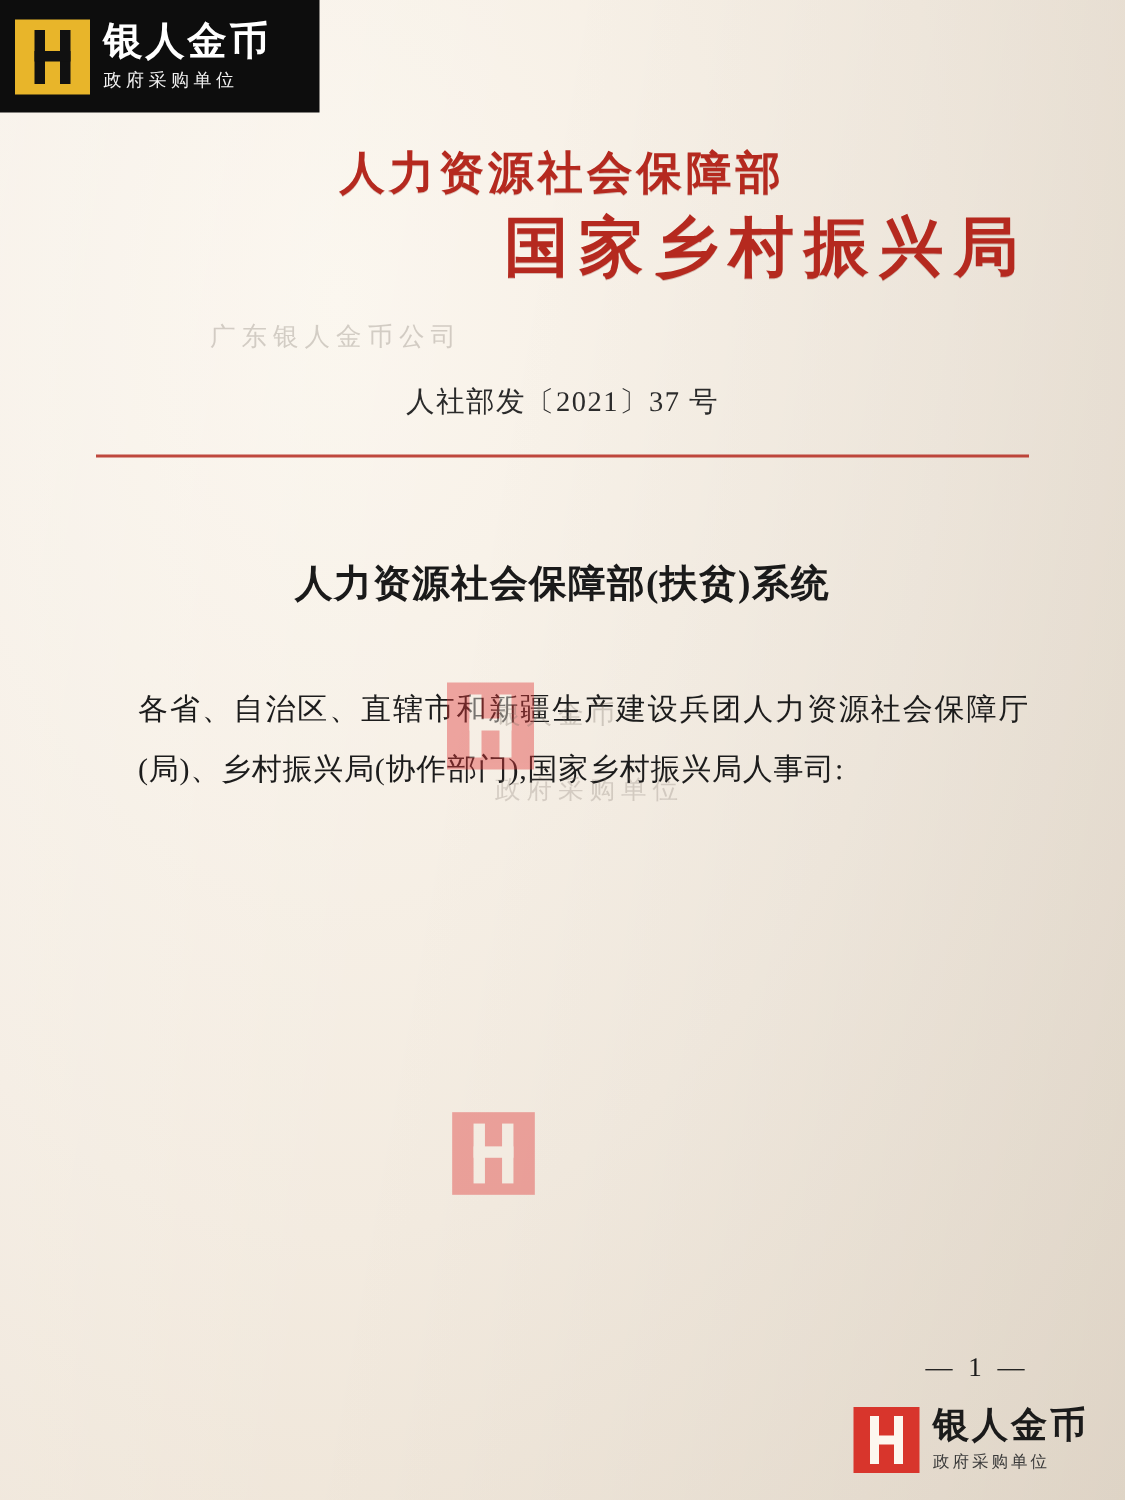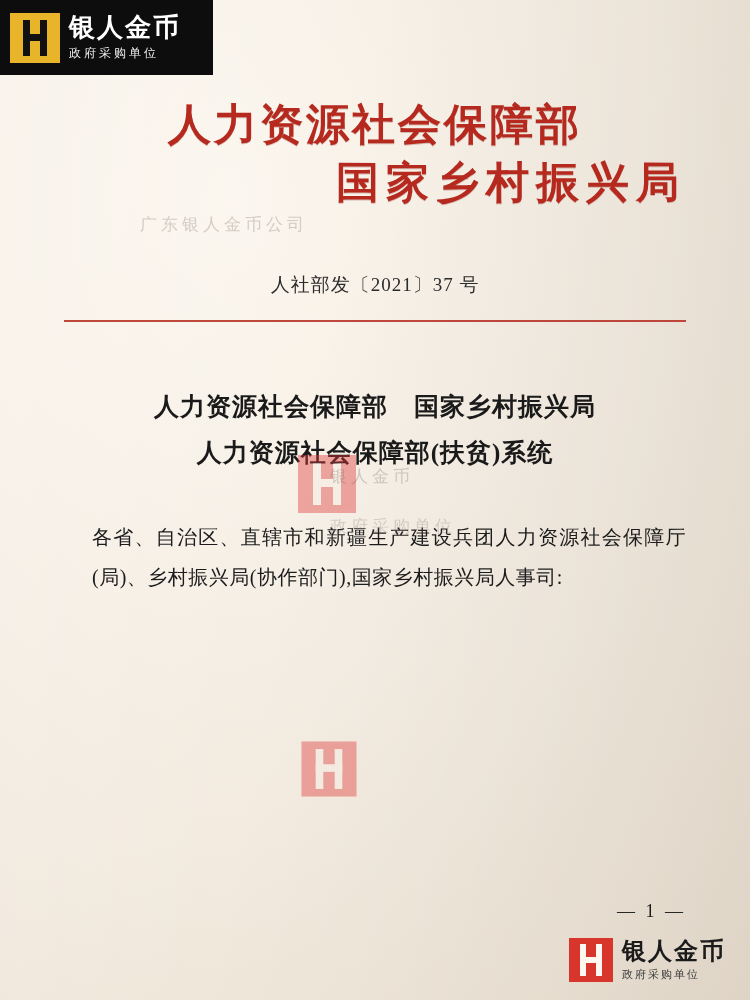--- a/index.html
+++ b/index.html
@@ -110,21 +110,21 @@
     text-align: center;
     margin-top: 96px;
     color: #b5291f;
     font-weight: bold;
     letter-spacing: 3px;
     line-height: 1.35;
     font-family: "Liberation Serif", serif;
     text-shadow: 0 1px 0 rgba(120,20,12,0.25);
   }
   .masthead .line1 {
-    font-size: 43px;
+    font-size: 30px;
   }
   .masthead .line2 {
     font-size: 43px;
     letter-spacing: 7px;
     text-align: right;
   }
 
   .docnum {
     text-align: center;
     margin-top: 60px;
@@ -287,21 +287,20 @@
     <div class="masthead">
       <div class="line1">人力资源社会保障部</div>
       <div class="line2">国家乡村振兴局</div>
     </div>
 
     <div class="docnum">人社部发〔2021〕37 号</div>
 
     <div class="rule"></div>
 
     <div class="title-block">
-      <div>人力资源社会保障部　国家乡村振兴局</div>
       <div>人力资源社会保障部(扶贫)系统</div>
     </div>
 
     <div class="body-text">
       <p>各省、自治区、直辖市和新疆生产建设兵团人力资源社会保障厅(局)、乡村振兴局(协作部门),国家乡村振兴局人事司:</p>
     </div>
 
   </div>
 
   <div class="page-number">— 1 —</div>

